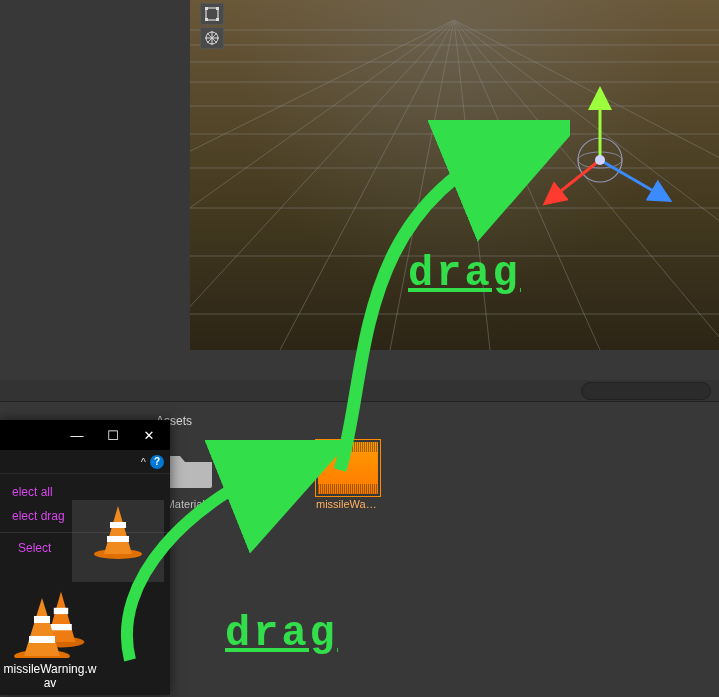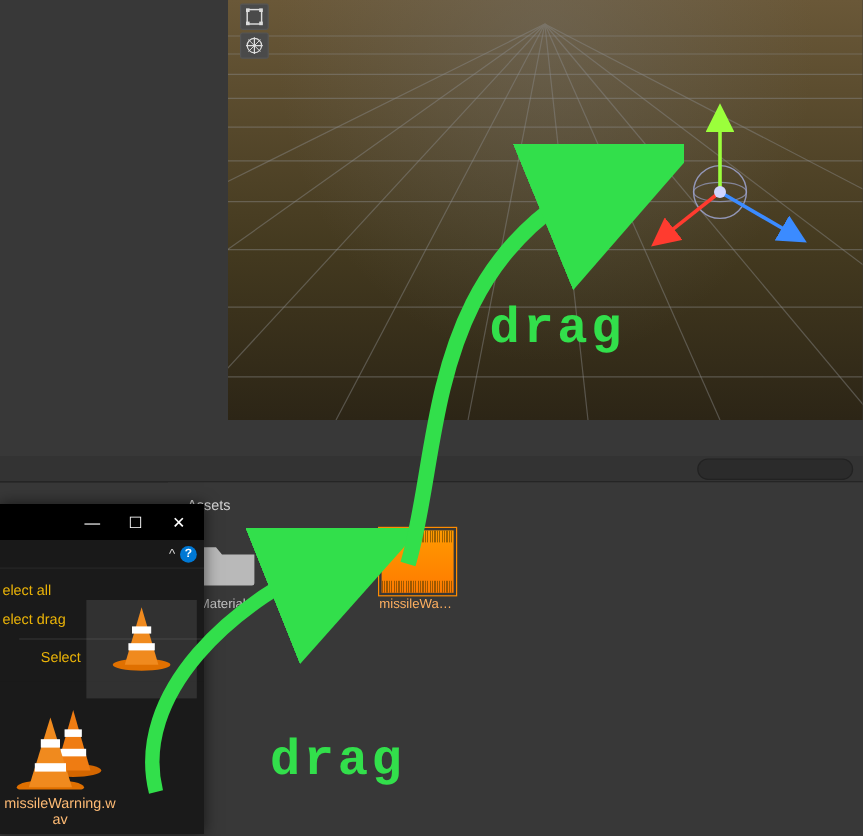--- a/index.html
+++ b/index.html
@@ -196,42 +196,42 @@
     background:#0078d4; color:#fff;
     font-size:10px; font-weight:bold;
     display:flex; align-items:center; justify-content:center;
   }
 
   #explorer-menu {
     padding: 6px 0 8px 0;
     background:#1a1a1a;
   }
   .menu-item {
-    padding: 5px 2px;
-    color: #eab308;
+    padding: 5px 12px;
+    color: #d946ef;
     font-size: 12px;
     white-space:nowrap;
     overflow:hidden;
   }
-  .menu-item.sep { border-top:1px solid #333; margin-top:4px; padding-top:8px; padding-left:18px;margin-left:16px; }
+  .menu-item.sep { border-top:1px solid #333; margin-top:4px; padding-top:8px; padding-left:18px; }
 
   #explorer-file {
     position: absolute;
     left: 2px;
     top: 590px;
     width: 96px;
     text-align: center;
     z-index: 6;
   }
   #explorer-file .cone-wrap {
     width: 80px; height: 68px; margin: 0 auto 4px;
     position: relative;
   }
   #explorer-file .label {
-    font-size: 12px; color: #fdba74; line-height:14px;
+    font-size: 12px; color: #ffffff; line-height:14px;
     word-break: break-word;
   }
 
   
   #drag-ghost {
     position:absolute;
     left: 72px; top: 500px;
     width: 92px; height: 82px;
     background: rgba(120,120,120,0.25);
     z-index:5;
@@ -241,20 +241,21 @@
   
   .annotation-text {
     position:absolute;
     font-family: "Courier New", monospace;
     font-weight:bold;
     font-size:42px;
     letter-spacing:3px;
     color:#32df4b;
     z-index:20;
     pointer-events:none;
+    text-decoration:underline;
   }
   .arrow { position:absolute; z-index:19; pointer-events:none; }
 
 </style>
 </head>
 <body>
 
 <div id="left-column"></div>
 
 <div id="scene-view">

